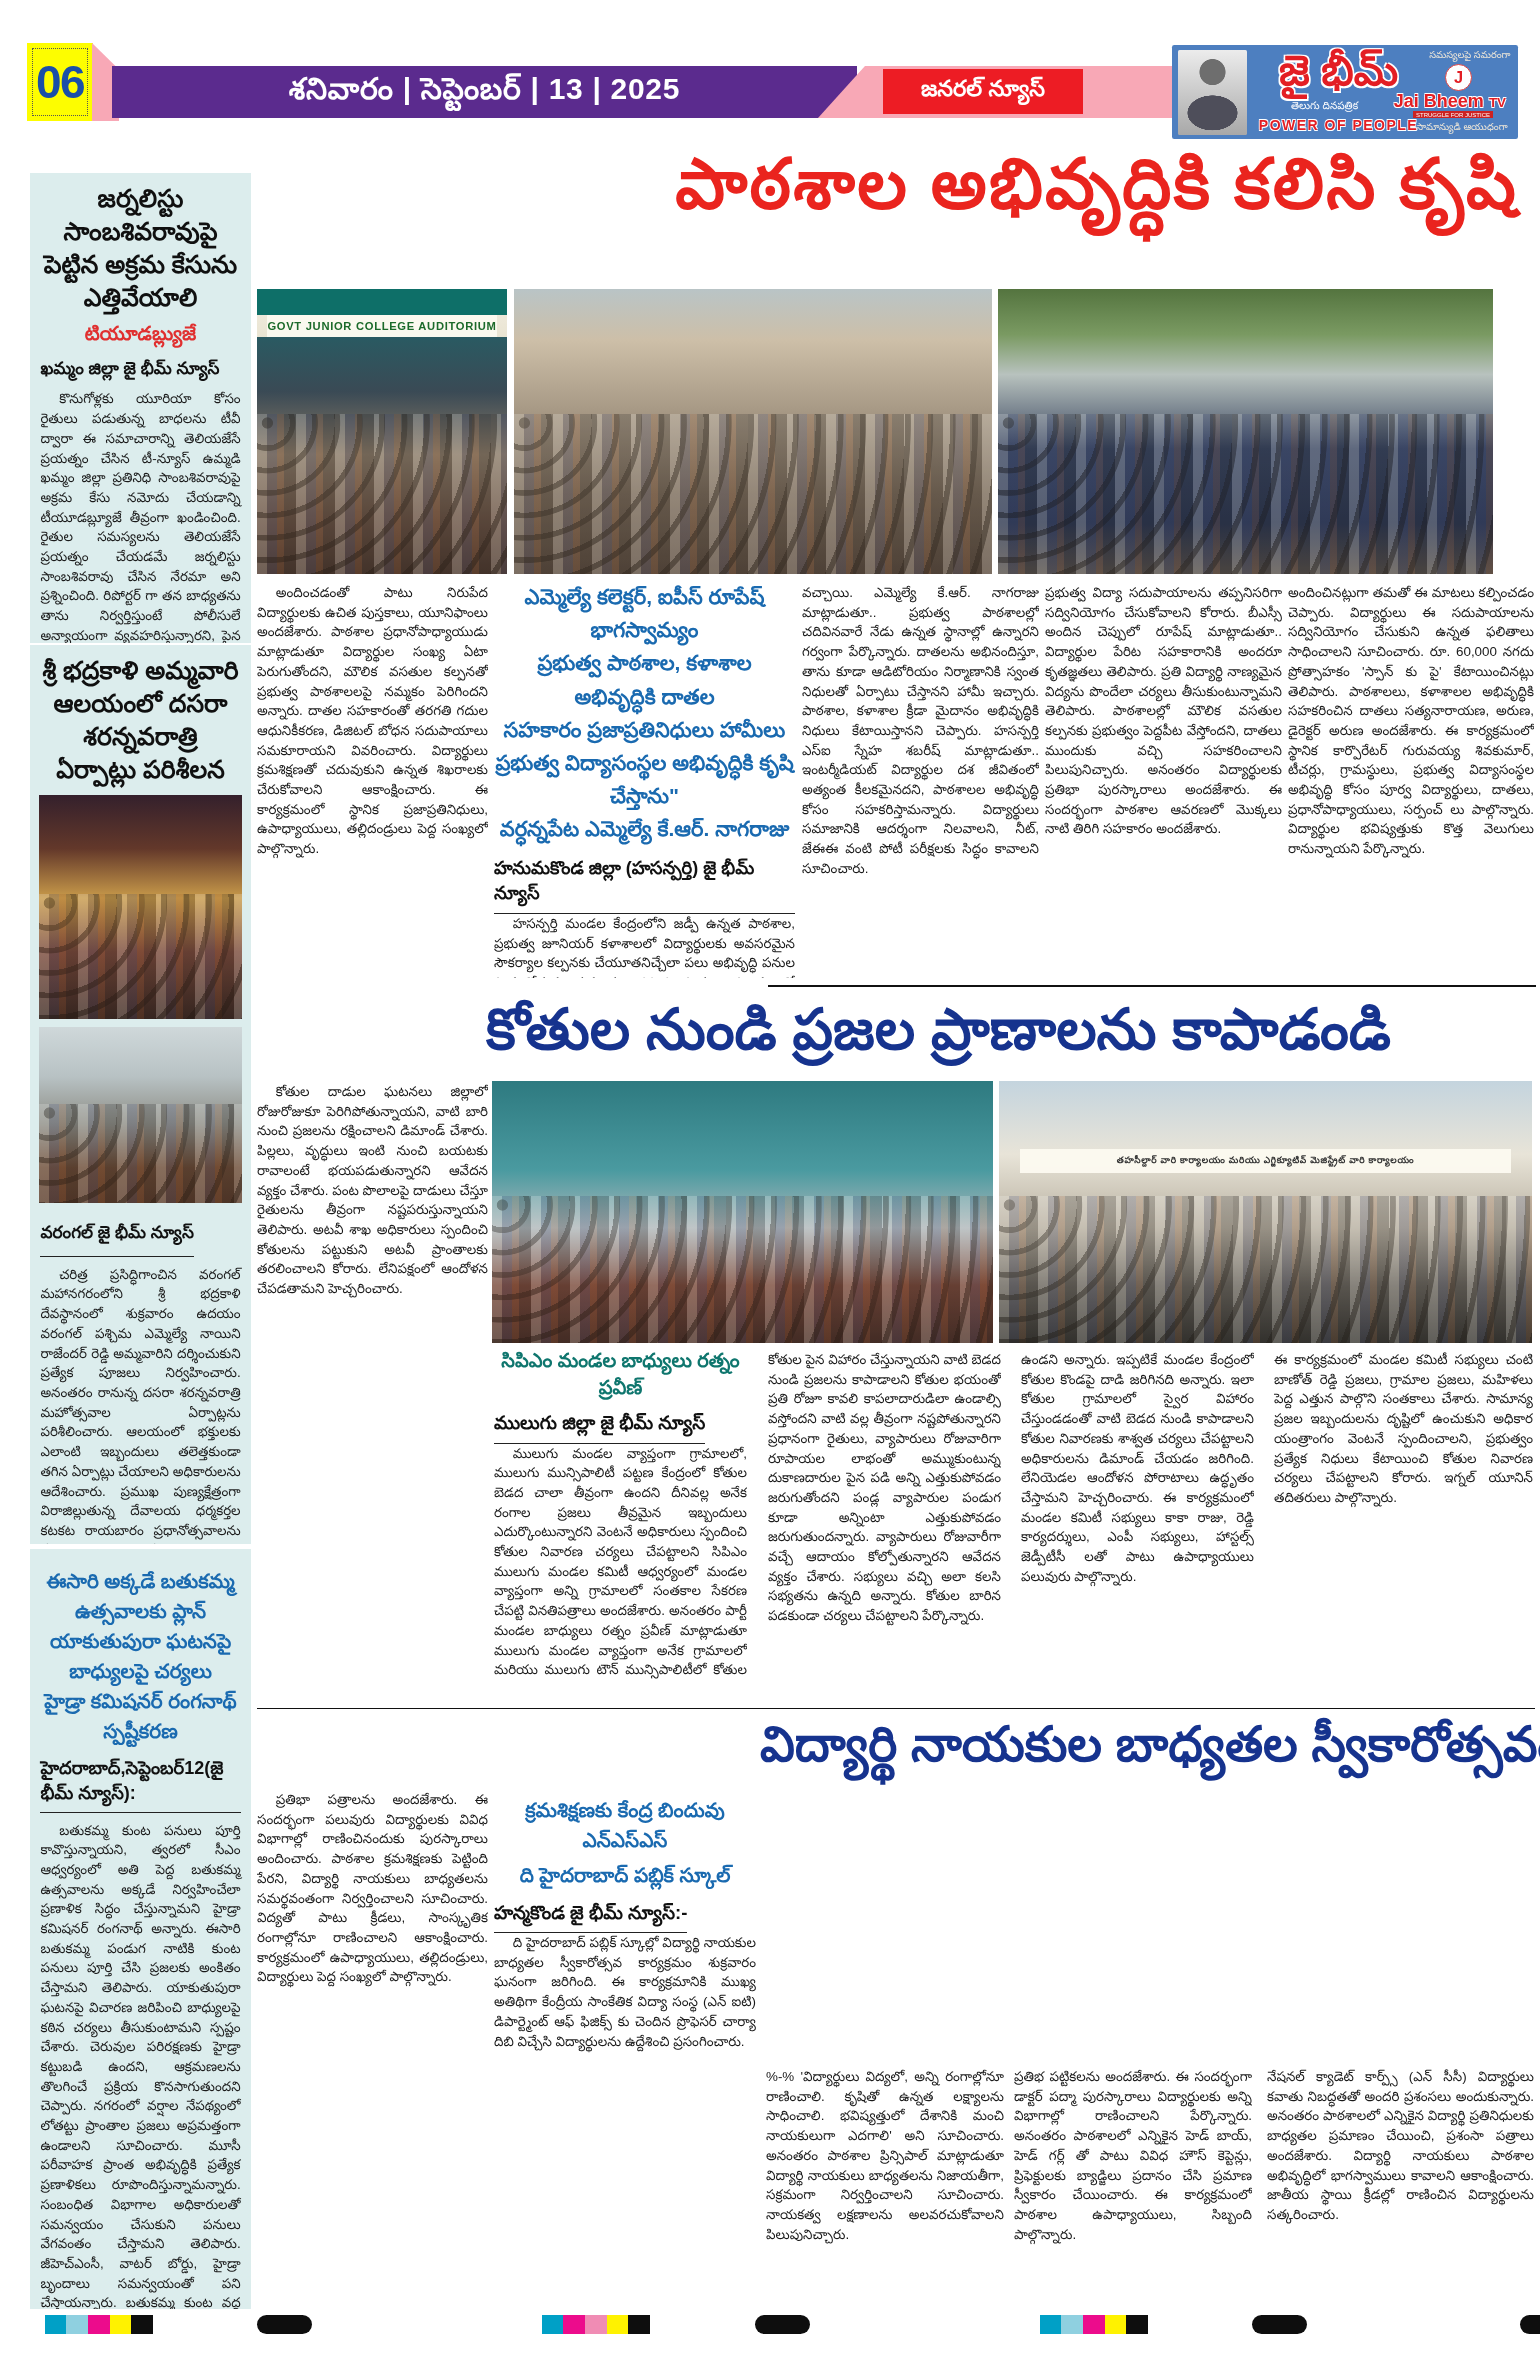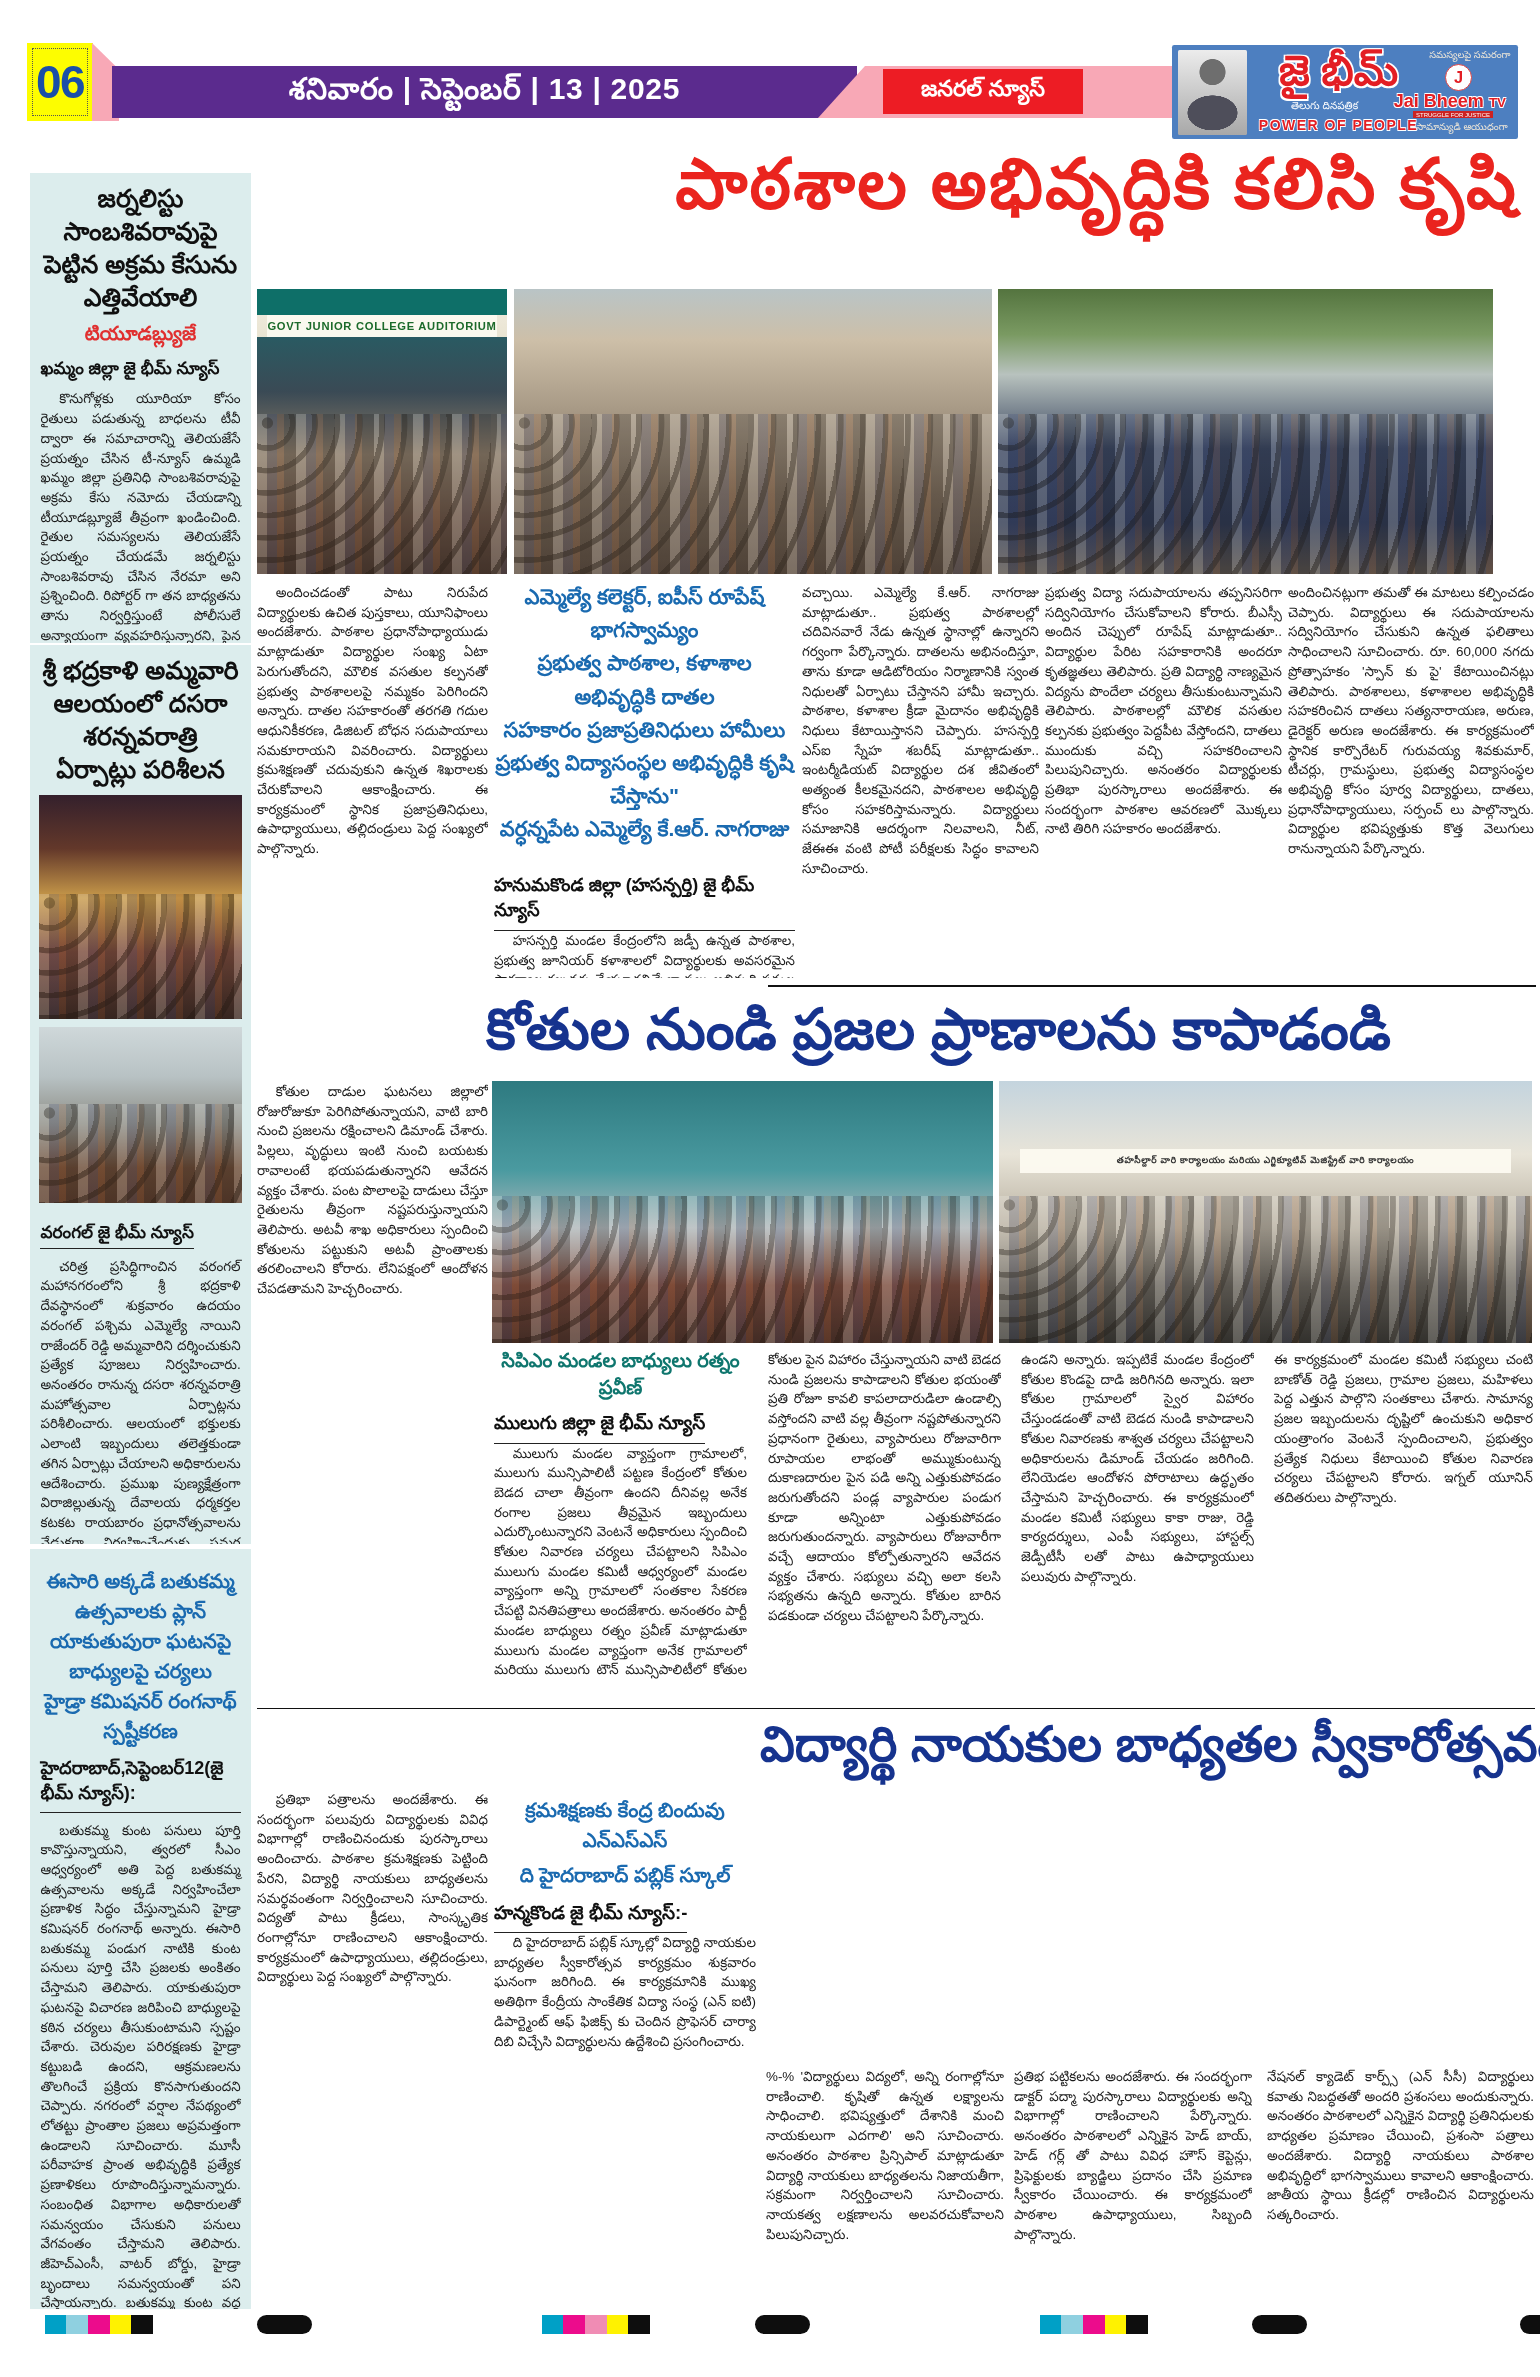--- a/index.html
+++ b/index.html
@@ -46,21 +46,21 @@
                  font-size:70px;font-weight:bold;letter-spacing:2.2px;line-height:1.1;}
   .sec2-headline{position:absolute;left:486px;top:996px;color:#16338e;font-size:57px;font-weight:bold;white-space:nowrap;}
   .sec3-headline{position:absolute;left:760px;top:1716px;width:775px;text-align:center;color:#16338e;
                  font-size:49px;font-weight:bold;white-space:nowrap;}
   .hr{position:absolute;height:0;border-top:2.2px solid #111;}
   
   .sb{position:absolute;left:30px;width:221px;background:#dceded;box-sizing:border-box;padding:9px 10.4px;overflow:hidden;}
   .sb-headline{font-size:25px;font-weight:bold;color:#101010;text-align:center;line-height:1.32;}
   .kicker{color:#e03030;font-weight:bold;font-size:19.4px;text-align:center;margin-top:7.5px;}
   .byline{font-weight:bold;font-size:17px;margin-top:10.4px;color:#111;}
-  .byline.u{display:inline-block;border-bottom:1.5px solid #222;padding-bottom:2px;}
+  .byline.u{display:inline-block;border-bottom:1.5px solid #222;padding-bottom:10px;}
   .body-txt{font-size:13.4px;line-height:1.47;text-align:justify;color:#1a1a1a;margin-top:7.5px;text-indent:1.4em;}
   .subhead-blue{color:#1a6ab0;font-weight:bold;font-size:20px;text-align:center;line-height:1.5;}
   
   .ph{position:absolute;overflow:hidden;background:#888;}
   .ph::after{content:"";position:absolute;left:0;right:0;bottom:0;height:56%;opacity:.55;
      background:repeating-radial-gradient(circle at 10.4px 9px,rgba(20,15,10,.55) 0 5.2px,rgba(0,0,0,0) 6px 22.4px),
                 repeating-linear-gradient(90deg,rgba(255,255,255,.35) 0 9.7px,rgba(60,70,120,.35) 9.7px 20px,
                 rgba(150,80,40,.3) 20px 27px,rgba(20,20,25,.35) 27px 39px);}
   .p-aud{background:linear-gradient(180deg,#0e6f68 0%,#0e6f68 9%,#eee9da 9%,#e9e4d2 17%,#2a5a62 17%,#3a4a55 36%,#8a7a66 58%,#6b5444 80%,#4e3a2e 100%);}
   .p-grp{background:linear-gradient(180deg,#b9c4c6 0%,#cdbfa8 18%,#a89a86 42%,#7a6a58 72%,#5c4c3e 100%);}
@@ -156,21 +156,21 @@
     <div class="body-txt">అందించడంతో పాటు నిరుపేద విద్యార్థులకు ఉచిత పుస్తకాలు, యూనిఫాంలు అందజేశారు. పాఠశాల ప్రధానోపాధ్యాయుడు మాట్లాడుతూ విద్యార్థుల సంఖ్య ఏటా పెరుగుతోందని, మౌలిక వసతుల కల్పనతో ప్రభుత్వ పాఠశాలలపై నమ్మకం పెరిగిందని అన్నారు. దాతల సహకారంతో తరగతి గదుల ఆధునికీకరణ, డిజిటల్ బోధన సదుపాయాలు సమకూరాయని వివరించారు. విద్యార్థులు క్రమశిక్షణతో చదువుకుని ఉన్నత శిఖరాలకు చేరుకోవాలని ఆకాంక్షించారు. ఈ కార్యక్రమంలో స్థానిక ప్రజాప్రతినిధులు, ఉపాధ్యాయులు, తల్లిదండ్రులు పెద్ద సంఖ్యలో పాల్గొన్నారు.</div>
   </div>
   <div class="col" style="left:494px;top:580px;width:301px;height:398px;">
     <div class="subhead-blue" style="font-size:21px;line-height:1.58;">
       <div>ఎమ్మెల్యే కలెక్టర్, ఐపీస్ రూపేష్ భాగస్వామ్యం</div>
       <div>ప్రభుత్వ పాఠశాల, కళాశాల అభివృద్ధికి దాతల</div>
       <div>సహకారం ప్రజాప్రతినిధులు హామీలు</div>
       <div>ప్రభుత్వ విద్యాసంస్థల అభివృద్ధికి కృషి చేస్తాను"</div>
       <div>వర్ధన్నపేట ఎమ్మెల్యే కే.ఆర్. నాగరాజు</div>
     </div>
-    <div style="margin-top:30px;"><span class="dateline">హనుమకొండ జిల్లా (హసన్పర్తి) జై భీమ్ న్యూస్</span></div>
+    <div style="margin-top:13px;"><span class="dateline">హనుమకొండ జిల్లా (హసన్పర్తి) జై భీమ్ న్యూస్</span></div>
     <div class="body-txt">హసన్పర్తి మండల కేంద్రంలోని జడ్పీ ఉన్నత పాఠశాల, ప్రభుత్వ జూనియర్ కళాశాలలో విద్యార్థులకు అవసరమైన సౌకర్యాల కల్పనకు చేయూతనిచ్చేలా పలు అభివృద్ధి పనుల ప్రారంభోత్సవం శుక్రవారం జరిగింది. పాఠశాల ప్రాంగణంలో కార్పొరేట్ సంస్థల సౌజన్యం (సీఎస్ఆర్)లో భాగంగా రూ. 42 లక్షల వ్యయంతో కొత్త గ్రంథాలయం (లైబ్రరీ), కంప్యూటర్ ల్యాబ్, ఆడిటోరియం, రీడింగ్ రూమ్, కిచెన్ సౌకర్యాలు అందుబాటులోకి</div>
   </div>
   <div class="col" style="left:802px;top:583px;width:237px;height:394px;">
     <div class="body-txt" style="text-indent:0;">వచ్చాయి. ఎమ్మెల్యే కే.ఆర్. నాగరాజు మాట్లాడుతూ.. ప్రభుత్వ పాఠశాలల్లో చదివినవారే నేడు ఉన్నత స్థానాల్లో ఉన్నారని గర్వంగా పేర్కొన్నారు. దాతలను అభినందిస్తూ, తాను కూడా ఆడిటోరియం నిర్మాణానికి స్వంత నిధులతో ఏర్పాటు చేస్తానని హామీ ఇచ్చారు. పాఠశాల, కళాశాల క్రీడా మైదానం అభివృద్ధికి నిధులు కేటాయిస్తానని చెప్పారు. హసన్పర్తి ఎస్ఐ స్నేహ శబరీష్ మాట్లాడుతూ.. ఇంటర్మీడియట్ విద్యార్థుల దశ జీవితంలో అత్యంత కీలకమైనదని, పాఠశాలల అభివృద్ధి కోసం సహకరిస్తామన్నారు. విద్యార్థులు సమాజానికి ఆదర్శంగా నిలవాలని, నీట్, జేఈఈ వంటి పోటీ పరీక్షలకు సిద్ధం కావాలని సూచించారు.</div>
   </div>
   <div class="col" style="left:1045px;top:583px;width:237px;height:394px;">
     <div class="body-txt" style="text-indent:0;">ప్రభుత్వ విద్యా సదుపాయాలను తప్పనిసరిగా సద్వినియోగం చేసుకోవాలని కోరారు. బీఎస్సీ అందిన చెప్పులో రూపేష్ మాట్లాడుతూ.. విద్యార్థుల పేరిట సహకారానికి అందరూ కృతజ్ఞతలు తెలిపారు. ప్రతి విద్యార్థి నాణ్యమైన విద్యను పొందేలా చర్యలు తీసుకుంటున్నామని తెలిపారు. పాఠశాలల్లో మౌలిక వసతుల కల్పనకు ప్రభుత్వం పెద్దపీట వేస్తోందని, దాతలు ముందుకు వచ్చి సహకరించాలని పిలుపునిచ్చారు. అనంతరం విద్యార్థులకు ప్రతిభా పురస్కారాలు అందజేశారు. ఈ సందర్భంగా పాఠశాల ఆవరణలో మొక్కలు నాటి తిరిగి సహకారం అందజేశారు.</div>
   </div>
   <div class="col" style="left:1288px;top:583px;width:246px;height:394px;">
     <div class="body-txt" style="text-indent:0;">అందించినట్లుగా తమతో ఈ మాటలు కల్పించడం చెప్పారు. విద్యార్థులు ఈ సదుపాయాలను సద్వినియోగం చేసుకుని ఉన్నత ఫలితాలు సాధించాలని సూచించారు. రూ. 60,000 నగదు ప్రోత్సాహకం 'స్పాన్ కు పై' కేటాయించినట్లు తెలిపారు. పాఠశాలలు, కళాశాలల అభివృద్ధికి సహకరించిన దాతలు సత్యనారాయణ, అరుణ, డైరెక్టర్ అరుణ అందజేశారు. ఈ కార్యక్రమంలో స్థానిక కార్పొరేటర్ గురువయ్య శివకుమార్, టీచర్లు, గ్రామస్థులు, ప్రభుత్వ విద్యాసంస్థల అభివృద్ధి కోసం పూర్వ విద్యార్థులు, దాతలు, ప్రధానోపాధ్యాయులు, సర్పంచ్ లు పాల్గొన్నారు. విద్యార్థుల భవిష్యత్తుకు కొత్త వెలుగులు రానున్నాయని పేర్కొన్నారు.</div>

